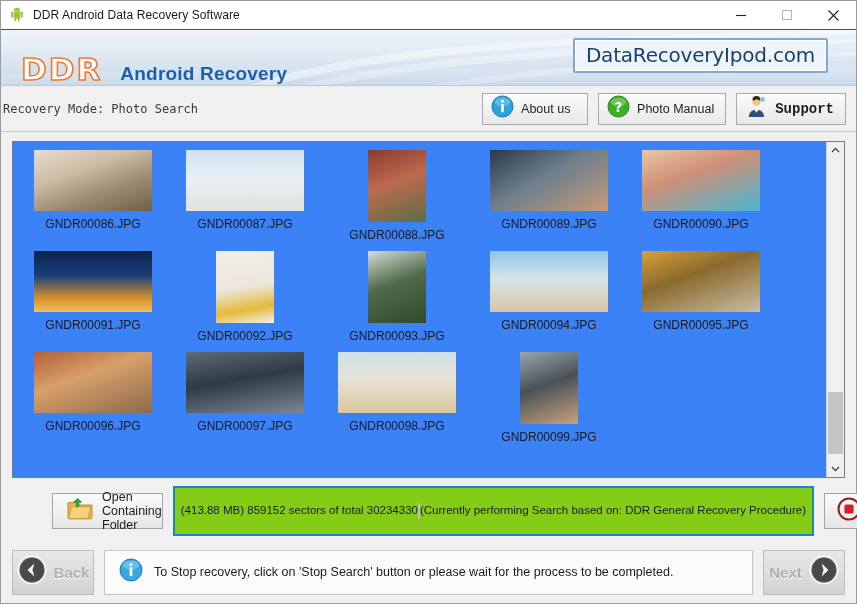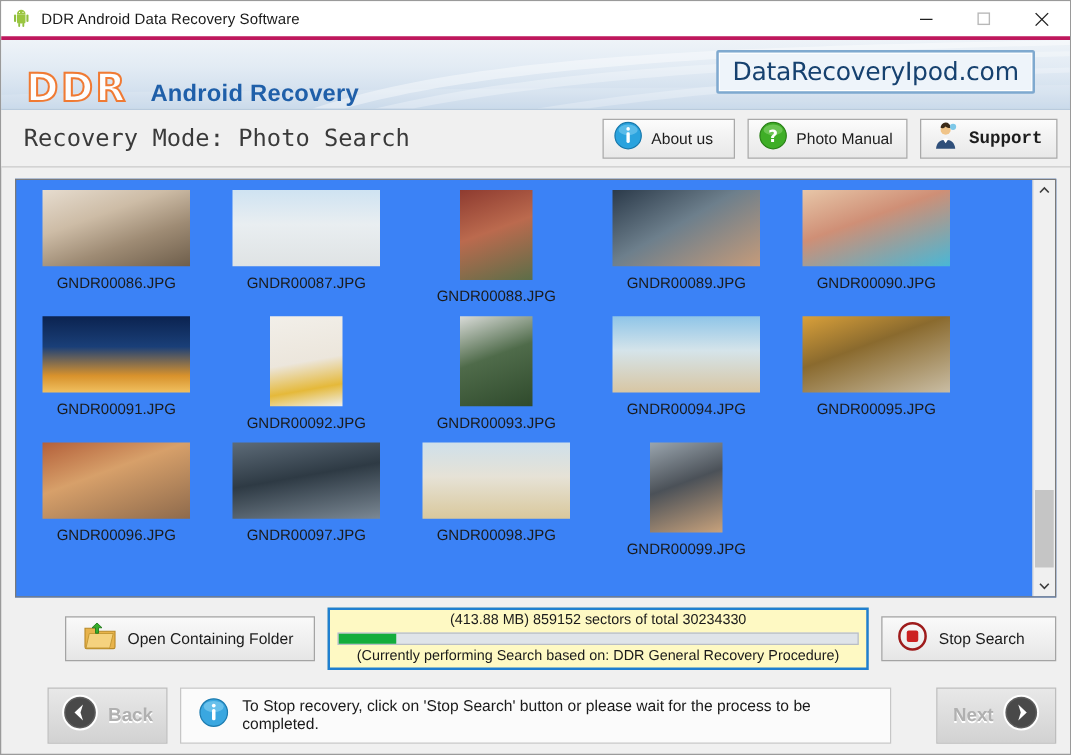--- a/index.html
+++ b/index.html
@@ -26,21 +26,21 @@
     flex-direction: column;
   }
 
   
   .titlebar {
     height: 28px;
     background: #ffffff;
     display: flex;
     align-items: center;
     flex: 0 0 auto;
-    border-bottom: 3px solid #be185d;
+    border-bottom: 1px solid #be185d;
   }
   .titlebar-icon {
     width: 16px;
     height: 16px;
     margin-left: 8px;
     margin-right: 8px;
     position: relative;
     flex: 0 0 auto;
   }
   .titlebar-title {
@@ -119,23 +119,23 @@
   .mode-bar {
     height: 45px;
     flex: 0 0 auto;
     background: #f0f0f0;
     display: flex;
     align-items: center;
     border-bottom: 1px solid #c9c9c9;
     padding: 0 10px 0 0;
   }
   .mode-label {
-    margin-left: 18px;
+    margin-left: 2px;
     font-family: "DejaVu Sans Mono", monospace;
-    font-size: 19px;
+    font-size: 12px;
     color: #3a3a3a;
     white-space: nowrap;
   }
   .mode-spacer { flex: 1 1 auto; }
   .tool-btn {
     height: 32px;
     min-width: 106px;
     background: linear-gradient(180deg, #fcfcfc 0%, #f1f1f1 50%, #e8e8e8 100%);
     border: 1px solid #a9a9a9;
     display: flex;
@@ -251,24 +251,24 @@
     cursor: pointer;
     margin-left: 40px;
   }
   .open-folder-btn .lbl { font-size: 12.5px; color: #1b1b1b; }
 
   .prog-panel {
     flex: 1 1 auto;
     margin: 0 10px;
     height: 50px;
     border: 2px solid #1f7fd0;
-    background: #fef9c3;
-    box-sizing: border-box;
-    display: flex;
-    flex-direction: column;
+    background: #84cc16;
+    box-sizing: border-box;
+    display: flex;
+    flex-direction: row;
     align-items: center;
     justify-content: center;
     padding: 2px 6px;
   }
   .prog-top {
     font-size: 11.5px;
     color: #1a1a1a;
     white-space: nowrap;
     line-height: 1.15;
   }
@@ -309,31 +309,30 @@
 
   
   .footer {
     flex: 0 0 auto;
     height: 62px;
     margin: 4px 11px 0 11px;
     display: flex;
     align-items: center;
   }
   .nav-btn {
-    width: 96px;
+    width: 82px;
     height: 45px;
     background: linear-gradient(180deg, #e8e8e8 0%, #dcdcdc 55%, #d2d2d2 100%);
     border: 1px solid #bdbdbd;
     display: flex;
     align-items: center;
     justify-content: center;
     gap: 7px;
     box-sizing: border-box;
     cursor: default;
-    margin-left: 26px;
   }
   .nav-btn .lbl {
     font-size: 15px;
     font-weight: bold;
     color: #b0b0b0;
     text-shadow: 0 1px 0 #ffffff;
   }
   .msg-box {
     flex: 1 1 auto;
     height: 45px;

